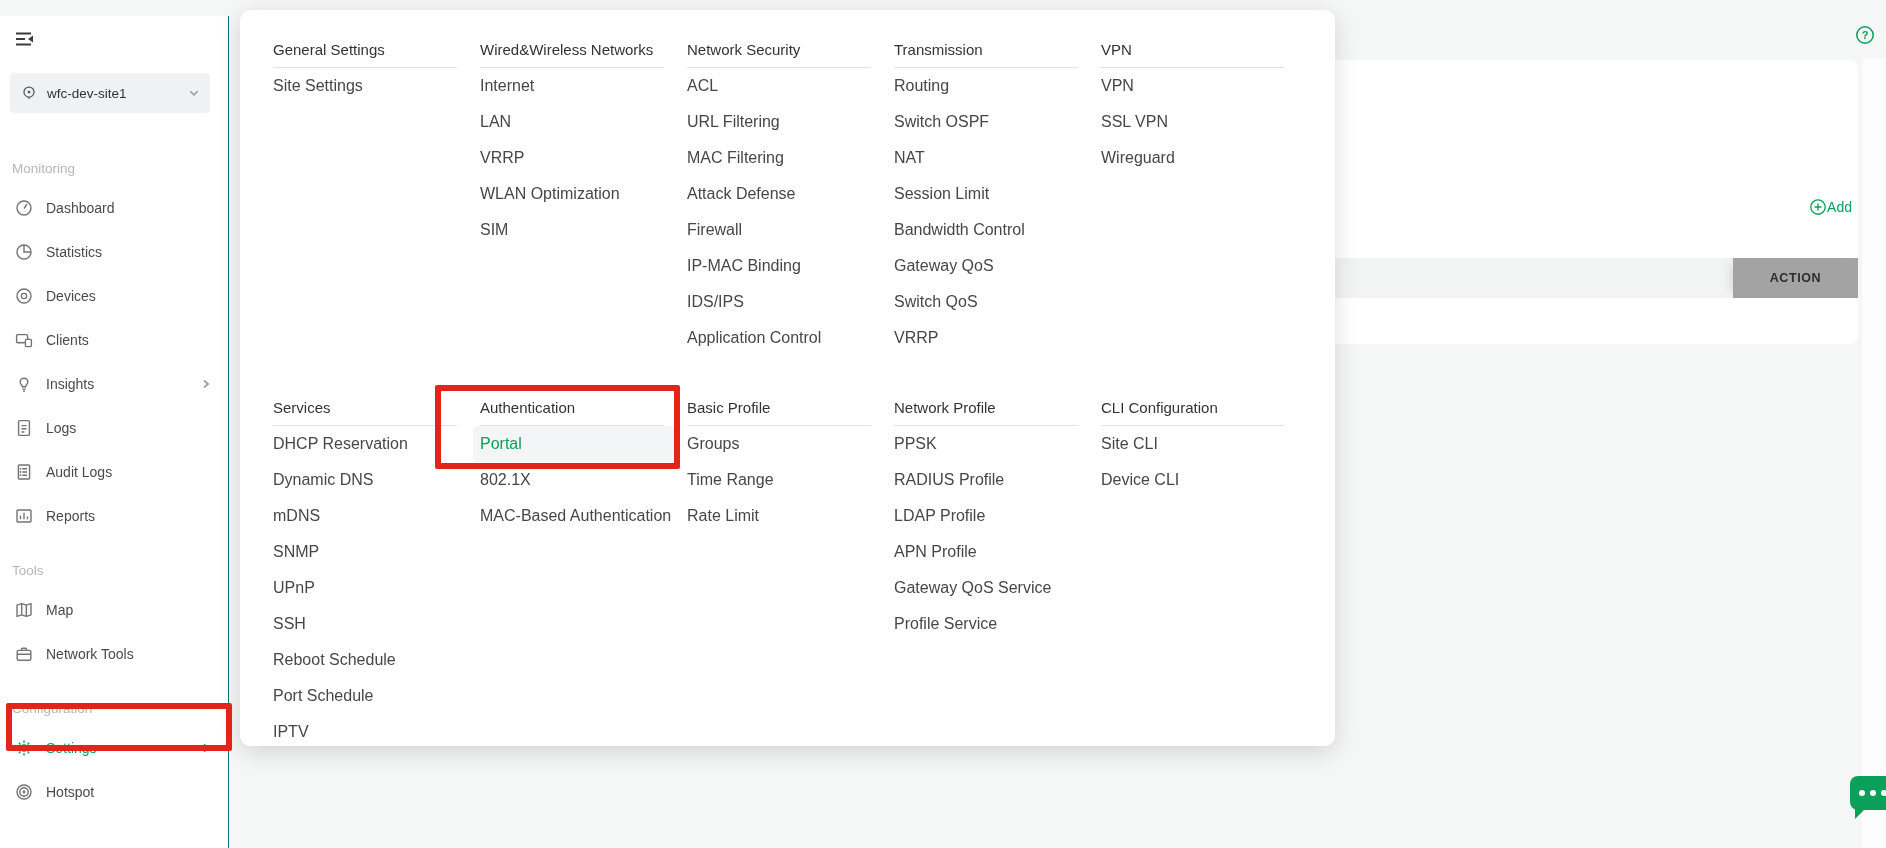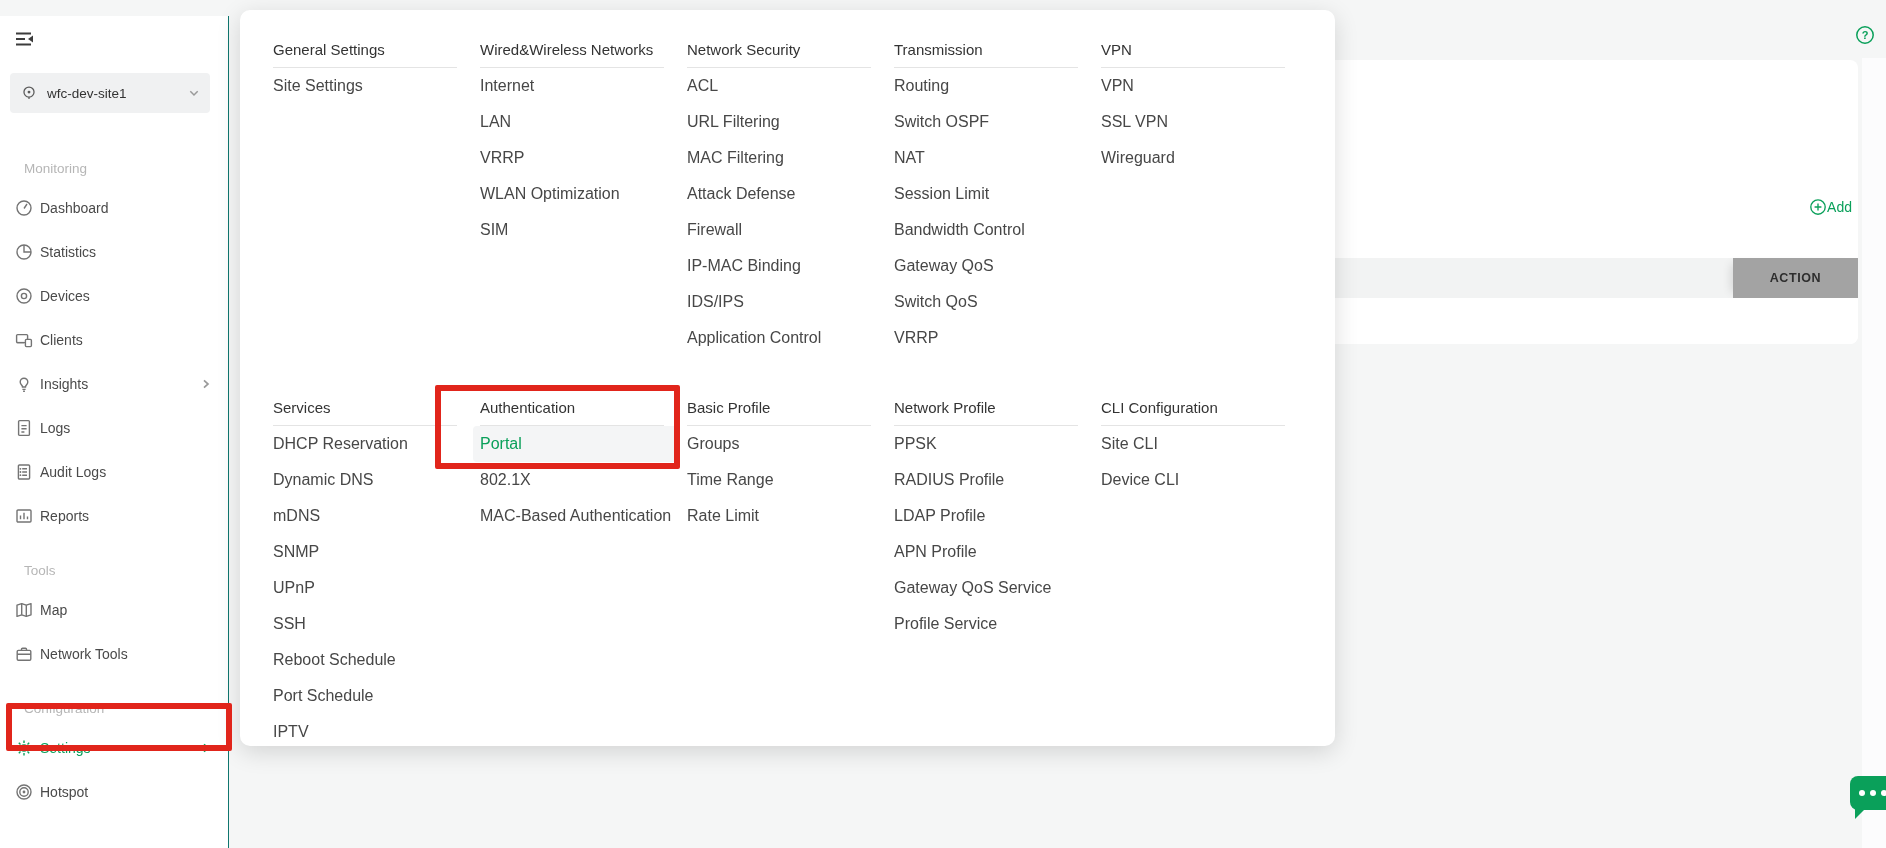--- a/index.html
+++ b/index.html
@@ -21,25 +21,25 @@
   .help-icon{position:absolute;left:1855px;top:25px;width:20px;height:20px;cursor:pointer;}
 
   
   .sidebar{position:absolute;left:0;top:16px;width:228px;height:848px;background:#fff;border-right:1px solid #0f766e;}
   .burger{position:absolute;left:12px;top:11px;width:26px;height:24px;cursor:pointer;}
   .site-sel{position:absolute;left:10px;top:57px;width:200px;height:40px;background:#f0f1f2;border-radius:4px;display:flex;align-items:center;padding:0 10px;box-sizing:border-box;cursor:pointer;}
   .site-sel .pin{width:18px;height:18px;flex:none;}
   .site-sel .site-label{margin-left:9px;font-size:13.5px;color:#333;flex:1;}
   .site-sel .chev{width:12px;height:12px;flex:none;color:#9a9a9a;}
   .side-nav{position:absolute;left:0;right:0;top:134px;}
-  .side-section-label{height:36px;display:flex;align-items:center;padding-left:24px;font-size:13.5px;color:#b6b6b6;}
+  .side-section-label{height:36px;display:flex;align-items:center;padding-left:12px;font-size:13.5px;color:#b6b6b6;}
   .side-section + .side-section .side-section-label{margin-top:14px;}
   .side-item{height:44px;display:flex;align-items:center;padding-left:14px;cursor:pointer;color:#4a4a4a;}
   .side-item .ico{width:20px;height:20px;color:#747474;flex:none;}
-  .side-item .lbl{margin-left:6px;font-size:14px;}
+  .side-item .lbl{margin-left:12px;font-size:14px;}
   .side-item .chev-r{margin-left:auto;margin-right:16px;width:12px;height:12px;color:#9a9a9a;}
   .side-item.active{color:#0aa05a;}
   .side-item.active .ico,.side-item.active .chev-r{color:#0aa05a;}
   .side-item.active .lbl{color:#0aa05a;}
 
   
   .menu-panel{position:absolute;left:240px;top:10px;width:1082px;height:736px;background:#fff;border-radius:10px;box-shadow:0 6px 24px rgba(0,0,0,.14);padding-left:13px;}
   .menu-row{position:absolute;left:33px;display:flex;}
   #menu-top{top:28px;}
   #menu-bottom{top:386px;}

